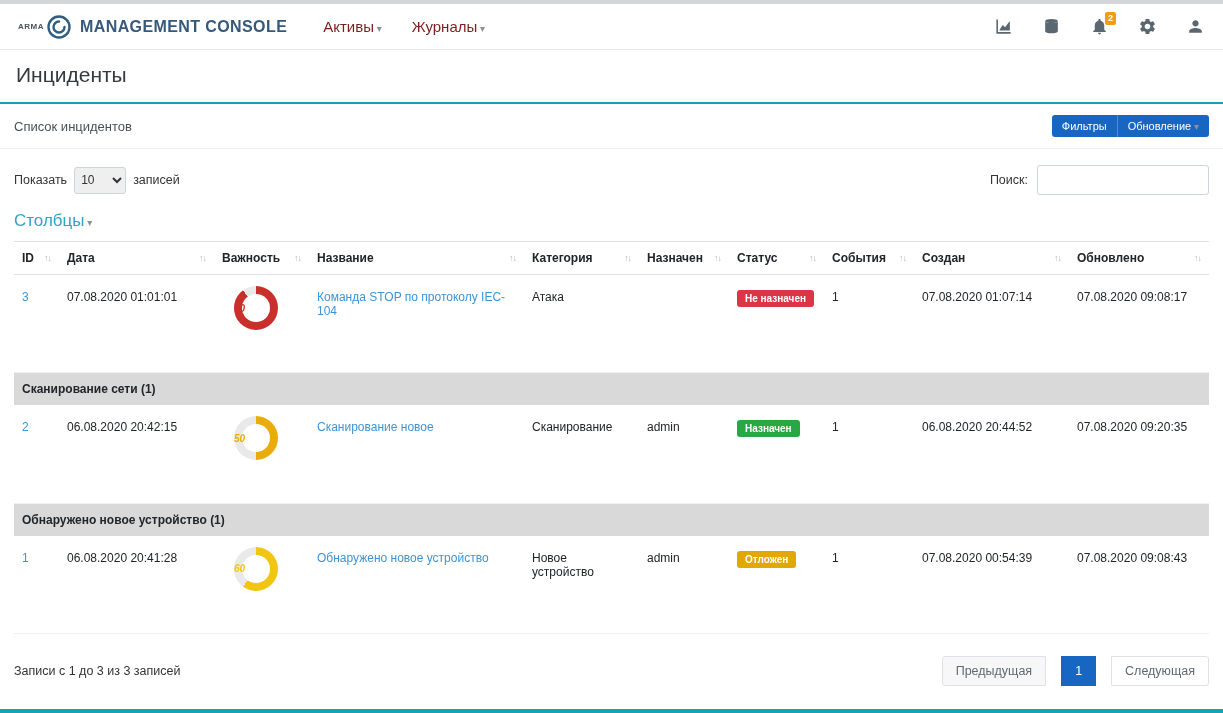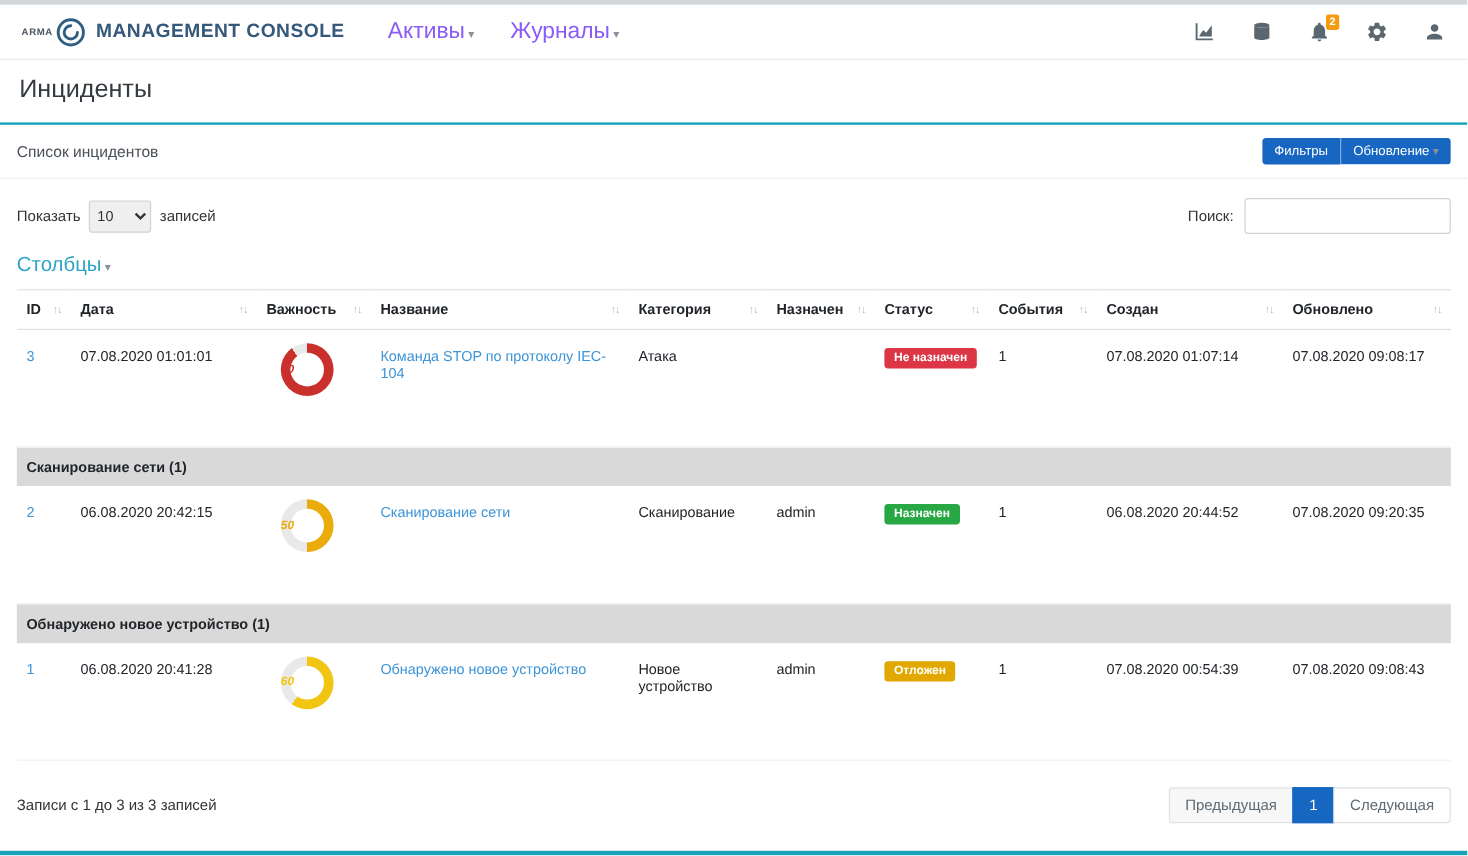--- a/index.html
+++ b/index.html
@@ -12,21 +12,21 @@
   .app { width:1223px; height:713px; position:relative; overflow:hidden; background:#fff; }
   .top-strip { height:4px; background:#d3d7da; }
 
   
   .navbar { display:flex; align-items:center; height:46px; padding:0 18px; background:#fff; border-bottom:1px solid #e9e9e9; }
   .brand { display:flex; align-items:center; cursor:pointer; }
   .brand-arma { font-size:8px; font-weight:bold; color:#4a5560; letter-spacing:.5px; margin-right:2px; }
   .brand-swirl { display:flex; align-items:center; margin-right:8px; }
   .brand-text { font-size:16px; font-weight:bold; color:#35587b; letter-spacing:.4px; }
   .nav-menus { display:flex; gap:30px; margin-left:36px; }
-  .nav-item { font-size:19px; color:#8b5cf6; cursor:pointer; }
+  .nav-item { font-size:15px; color:#7f1d1d; cursor:pointer; }
   .caret::after { content:" ▾"; font-size:10px; color:#8a9199; }
   .nav-icons { margin-left:auto; display:flex; align-items:center; gap:28px; }
   .icon-btn { position:relative; width:20px; height:20px; color:#5b6770; cursor:pointer; display:flex; align-items:center; justify-content:center; }
   .icon-btn svg { width:19px; height:19px; fill:currentColor; }
   .bell-badge { position:absolute; top:-5px; right:-7px; background:#f39c12; color:#fff; font-size:9px; font-weight:bold; line-height:1; padding:2px 3px; border-radius:2px; }
 
   
   .page-title-bar { padding:13px 16px 15px; border-bottom:2px solid #16a2b8; }
   .page-title { font-size:21px; font-weight:normal; color:#343a40; }
 
@@ -56,21 +56,21 @@
   a.id-link, a.name-link { color:#3d94d6; text-decoration:none; cursor:pointer; }
 
   .donut { width:44px; height:44px; border-radius:50%; position:relative; display:flex; align-items:center; justify-content:flex-start; margin-left:12px; margin-top:-4px;font-style:italic; }
   .donut::before { content:""; position:absolute; inset:8px; background:#fff; border-radius:50%; }
   .donut-value { position:relative; font-size:10px; font-weight:bold; }
 
   .badge { display:inline-block; padding:3px 8px; border-radius:3px; color:#fff; font-size:10px; font-weight:bold; white-space:nowrap; }
 
   
   .table-footer { display:flex; align-items:center; padding:22px 14px 16px; font-size:12.5px; color:#333; }
-  .pagination { margin-left:auto; display:flex; }
+  .pagination { margin-left:auto; display:flex;gap:16px; }
   .page-btn { border:1px solid #dee2e6; background:#f7f7f7; color:#5f6a73; font-size:12.5px; font-family:inherit; padding:7px 13px; cursor:pointer; }
   .page-btn + .page-btn { margin-left:-1px; }
   .page-btn.prev { border-radius:3px 0 0 3px; }
   .page-btn.active { background:#1766c2; border-color:#1766c2; color:#fff; }
   .page-btn.next { border-radius:0 3px 3px 0; background:#fff; }
 
   .bottom-strip { position:absolute; bottom:0; left:0; right:0; height:4px; background:#16a2b8; }
 </style>
 </head>
 <body>
@@ -256,21 +256,21 @@
         <td colspan="10">Сканирование сети (1)</td>
       </tr>
       <tr class="data-row">
         <td><a class="id-link">2</a></td>
         <td>06.08.2020 20:42:15</td>
         <td>
           <div class="donut" style="background: conic-gradient(rgb(233, 172, 11) 50%, rgb(233, 233, 233) 0deg);">
             <span class="donut-value" style="color: rgb(233, 172, 11);">50</span>
           </div>
         </td>
-        <td><a class="name-link">Сканирование сети</a></td>
+        <td><a class="name-link">Сканирование новое</a></td>
         <td>Сканирование</td>
         <td>admin</td>
         <td><span class="badge" style="background: rgb(40, 167, 69);">Назначен</span></td>
         <td>1</td>
         <td>06.08.2020 20:44:52</td>
         <td>07.08.2020 09:20:35</td>
       </tr>
 
       <tr class="group-row">
         <td colspan="10">Обнаружено новое устройство (1)</td>

